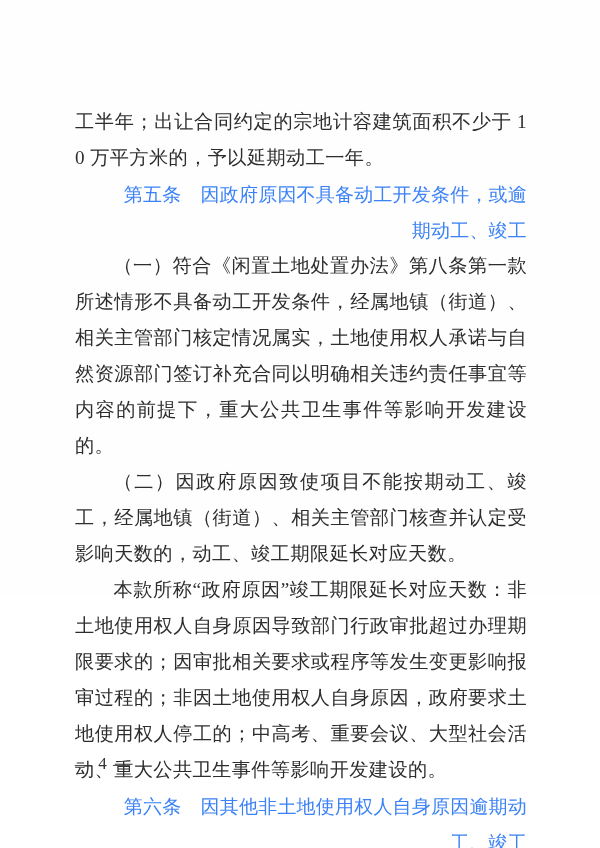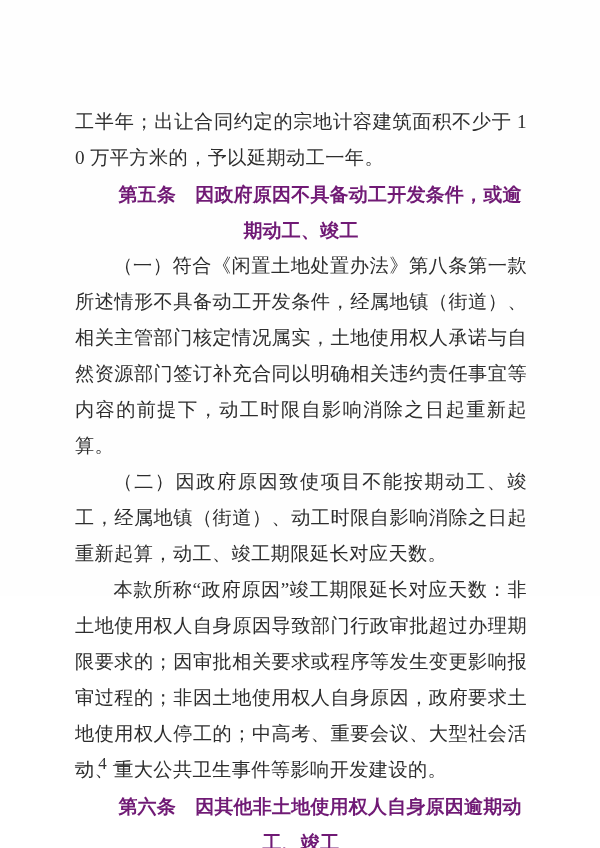--- a/index.html
+++ b/index.html
@@ -40,26 +40,26 @@
     font-weight: 400;
     word-break: break-all;
   }
 
   .para.indent {
     text-indent: 2em;
   }
 
   .para.heading {
     font-family: "DejaVu Sans", "Liberation Sans", sans-serif;
-    font-weight: 700;
+    font-weight: 400;
     text-indent: 2em;
     letter-spacing: 0.2px;
-    color: #701a75;
+    color: #3b82f6;
     font-size: 19px;
-    text-align: center;
+    text-align: right;
   }
 
   .para.cont {
     text-indent: 0;
   }
 
   #page-number {
     position: absolute;
     left: 75px;
     top: 752px;
@@ -74,23 +74,23 @@
 <body>
 
 <div id="page">
 
   <div id="content">
 
     <p class="para cont">工半年；出让合同约定的宗地计容建筑面积不少于 10 万平方米的，予以延期动工一年。</p>
 
     <p class="para heading">第五条　因政府原因不具备动工开发条件，或逾期动工、竣工</p>
 
-    <p class="para indent">（一）符合《闲置土地处置办法》第八条第一款所述情形不具备动工开发条件，经属地镇（街道）、相关主管部门核定情况属实，土地使用权人承诺与自然资源部门签订补充合同以明确相关违约责任事宜等内容的前提下，动工时限自影响消除之日起重新起算。</p>
+    <p class="para indent">（一）符合《闲置土地处置办法》第八条第一款所述情形不具备动工开发条件，经属地镇（街道）、相关主管部门核定情况属实，土地使用权人承诺与自然资源部门签订补充合同以明确相关违约责任事宜等内容的前提下，重大公共卫生事件等影响开发建设的。</p>
 
-    <p class="para indent">（二）因政府原因致使项目不能按期动工、竣工，经属地镇（街道）、动工时限自影响消除之日起重新起算，动工、竣工期限延长对应天数。</p>
+    <p class="para indent">（二）因政府原因致使项目不能按期动工、竣工，经属地镇（街道）、相关主管部门核查并认定受影响天数的，动工、竣工期限延长对应天数。</p>
 
     <p class="para indent">本款所称“政府原因”竣工期限延长对应天数：非土地使用权人自身原因导致部门行政审批超过办理期限要求的；因审批相关要求或程序等发生变更影响报审过程的；非因土地使用权人自身原因，政府要求土地使用权人停工的；中高考、重要会议、大型社会活动、重大公共卫生事件等影响开发建设的。</p>
 
     <p class="para heading">第六条　因其他非土地使用权人自身原因逾期动工、竣工</p>
 
   </div>
 
   <div id="page-number">— 4 —</div>
 
 </div>

